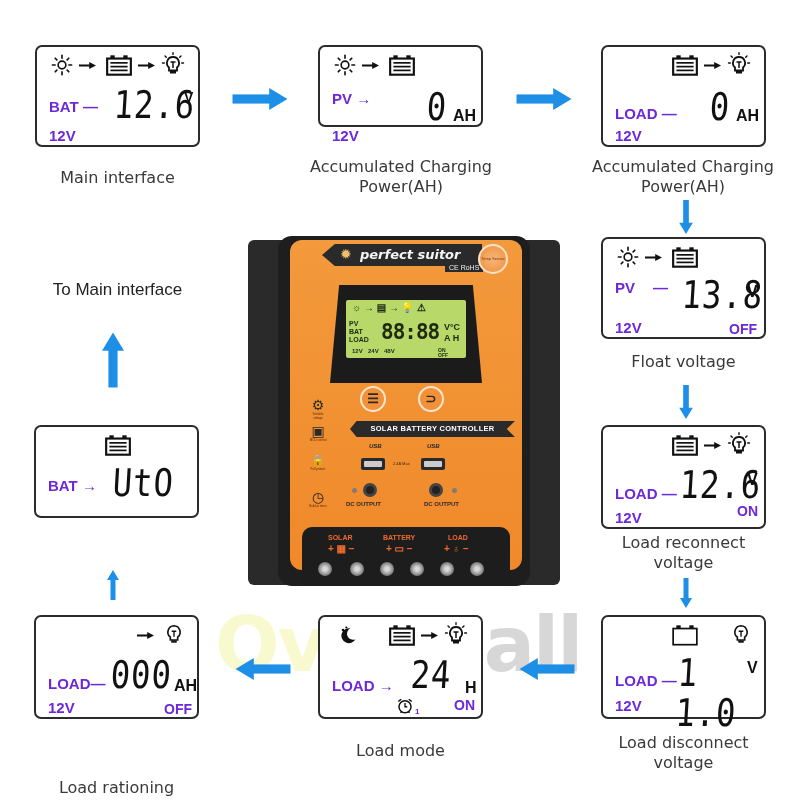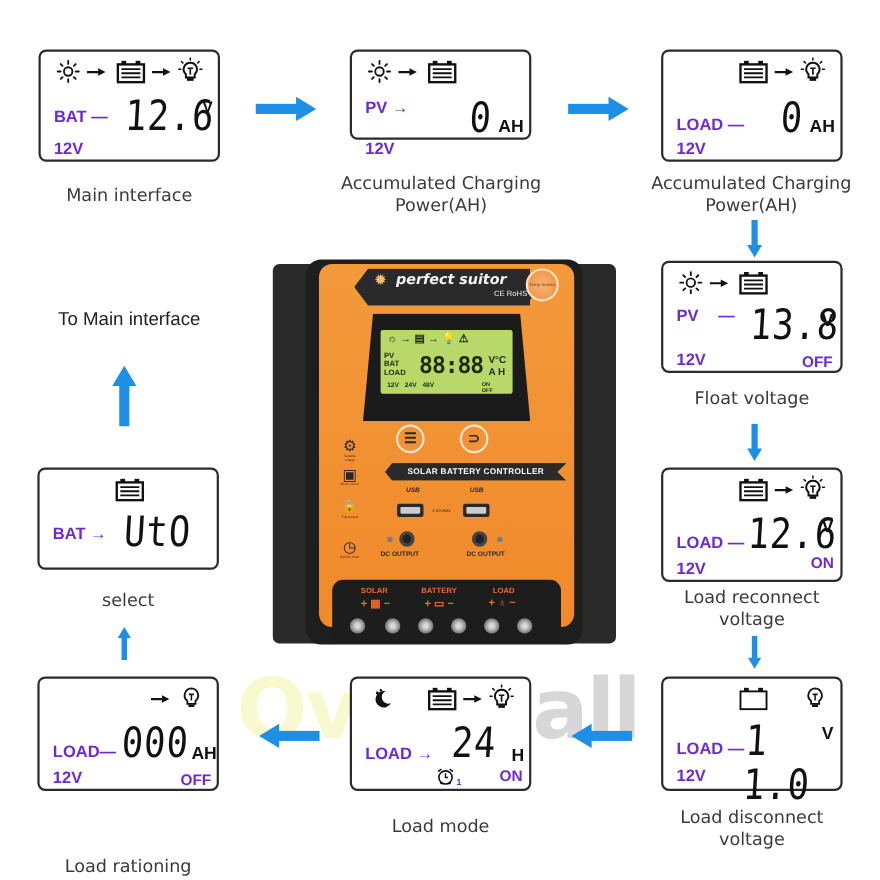--- a/index.html
+++ b/index.html
@@ -39,21 +39,21 @@
   .face {
     position: absolute; left: 278px; top: 236px; width: 252px; height: 350px;
     background: #1e1e1e; border-radius: 14px;
   }
   .orange {
     position: absolute; left: 290px; top: 240px; width: 232px; height: 330px;
     background: linear-gradient(180deg, #f39a3c 0%, #f0892a 100%);
     border-radius: 12px;
   }
   .brand {
-    position: absolute; left: 322px; top: 244px; width: 160px; height: 34px;
+    position: absolute; left: 322px; top: 244px; width: 160px; height: 22px;
     background: #2a2a2a; clip-path: polygon(8% 0, 100% 0, 100% 100%, 8% 100%, 0 50%);
     color: #f5f5f5; font-style: italic; font-weight: bold; font-size: 13px;
     font-family: "DejaVu Sans", sans-serif;
     padding-left: 38px; line-height: 22px;
   }
   .certs { position: absolute; left: 445px; top: 263px; font-size: 7px; color: #eee; background:#2a2a2a; padding:1px 4px; }
   .temp-sensor {
     position: absolute; left: 478px; top: 244px; width: 30px; height: 30px; border-radius: 50%;
     background: radial-gradient(circle, #f7b57a 0%, #f29a4c 70%); border: 2px solid #fbe2c8;
     font-size: 4px; color:#6b3b10; text-align:center; padding-top: 10px;
@@ -369,21 +369,20 @@
   </svg>
 
 <div class="panel" style="left:34px;top:425px;width:165px;height:93px;padding-left:28px;">
   <svg class="ico" style="left:68px;top:6px" width="28" height="24">
       <use href="#battery"></use>
     </svg>
   <span class="lbl" style="left:12px;top:50px">BAT →</span>
   <span class="seg" style="left:78px;top:36px">UtO</span>
 </div>
 <div class="caption" style="left:19px;top:536px;width:195px">
-  <div>select</div>
 </div>
 
 <svg class="arrow" style="left:102px;top:368px;transform:rotate(-90deg);transform-origin:11px 11px" width="60" height="22">
     <use href="#bluearrow"></use>
   </svg>
 
 <div class="caption" style="left:20px;top:280px;width:195px;font-family:'Liberation Sans',sans-serif;font-size:17px;color:#222">To Main interface</div>
 
 <div>
   <div class="wing" style="left:248px;top:240px;width:40px;height:345px;border-radius:6px 0 0 6px"></div>

